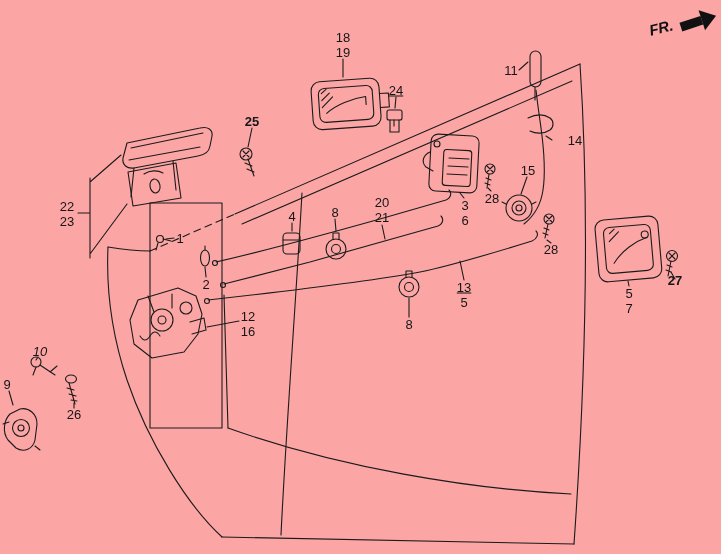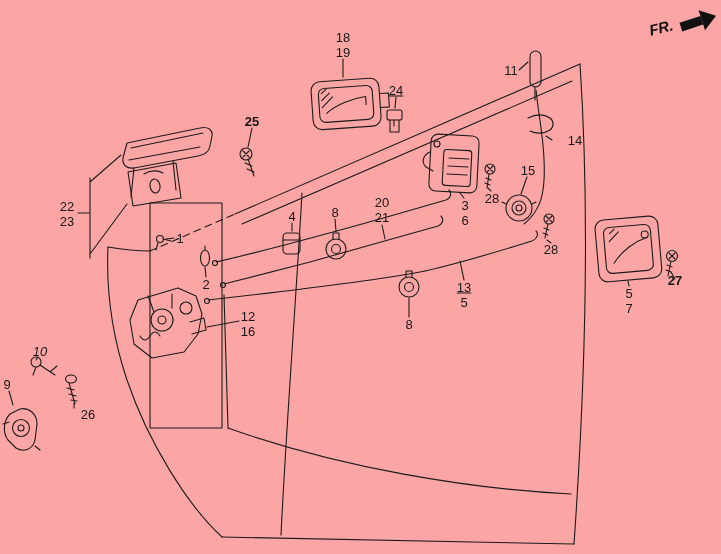--- a/index.html
+++ b/index.html
@@ -244,19 +244,19 @@
       <div class="part-label" style="left: 551px; top: 249px; color: rgb(22, 22, 22);">28</div>
       <div class="part-label" style="left: 629px; top: 293px; color: rgb(22, 22, 22);">5</div>
       <div class="part-label" style="left: 629px; top: 308px; color: rgb(22, 22, 22);">7</div>
       <div class="part-label" style="left: 675px; top: 280px; color: rgb(22, 22, 22); font-weight: bold;">27</div>
       <div class="part-label" style="left: 180px; top: 238px; color: rgb(22, 22, 22);">1</div>
       <div class="part-label" style="left: 206px; top: 284px; color: rgb(22, 22, 22);">2</div>
       <div class="part-label" style="left: 248px; top: 316px; color: rgb(22, 22, 22);">12</div>
       <div class="part-label" style="left: 248px; top: 331px; color: rgb(22, 22, 22);">16</div>
       <div class="part-label" style="left: 409px; top: 324px; color: rgb(22, 22, 22);">8</div>
       <div class="part-label" style="left: 40px; top: 351px; color: rgb(22, 22, 22); font-style: italic;">10</div>
-      <div class="part-label" style="left: 88px; top: 414px; color: rgb(22, 22, 22);">26</div>
+      <div class="part-label" style="left: 74px; top: 414px; color: rgb(22, 22, 22);">26</div>
       <div class="part-label" style="left: 7px; top: 384px; color: rgb(22, 22, 22);">9</div>
     </div>
 
   <div class="fr-label">FR.</div>
 
 </div>
 
 </body></html>

